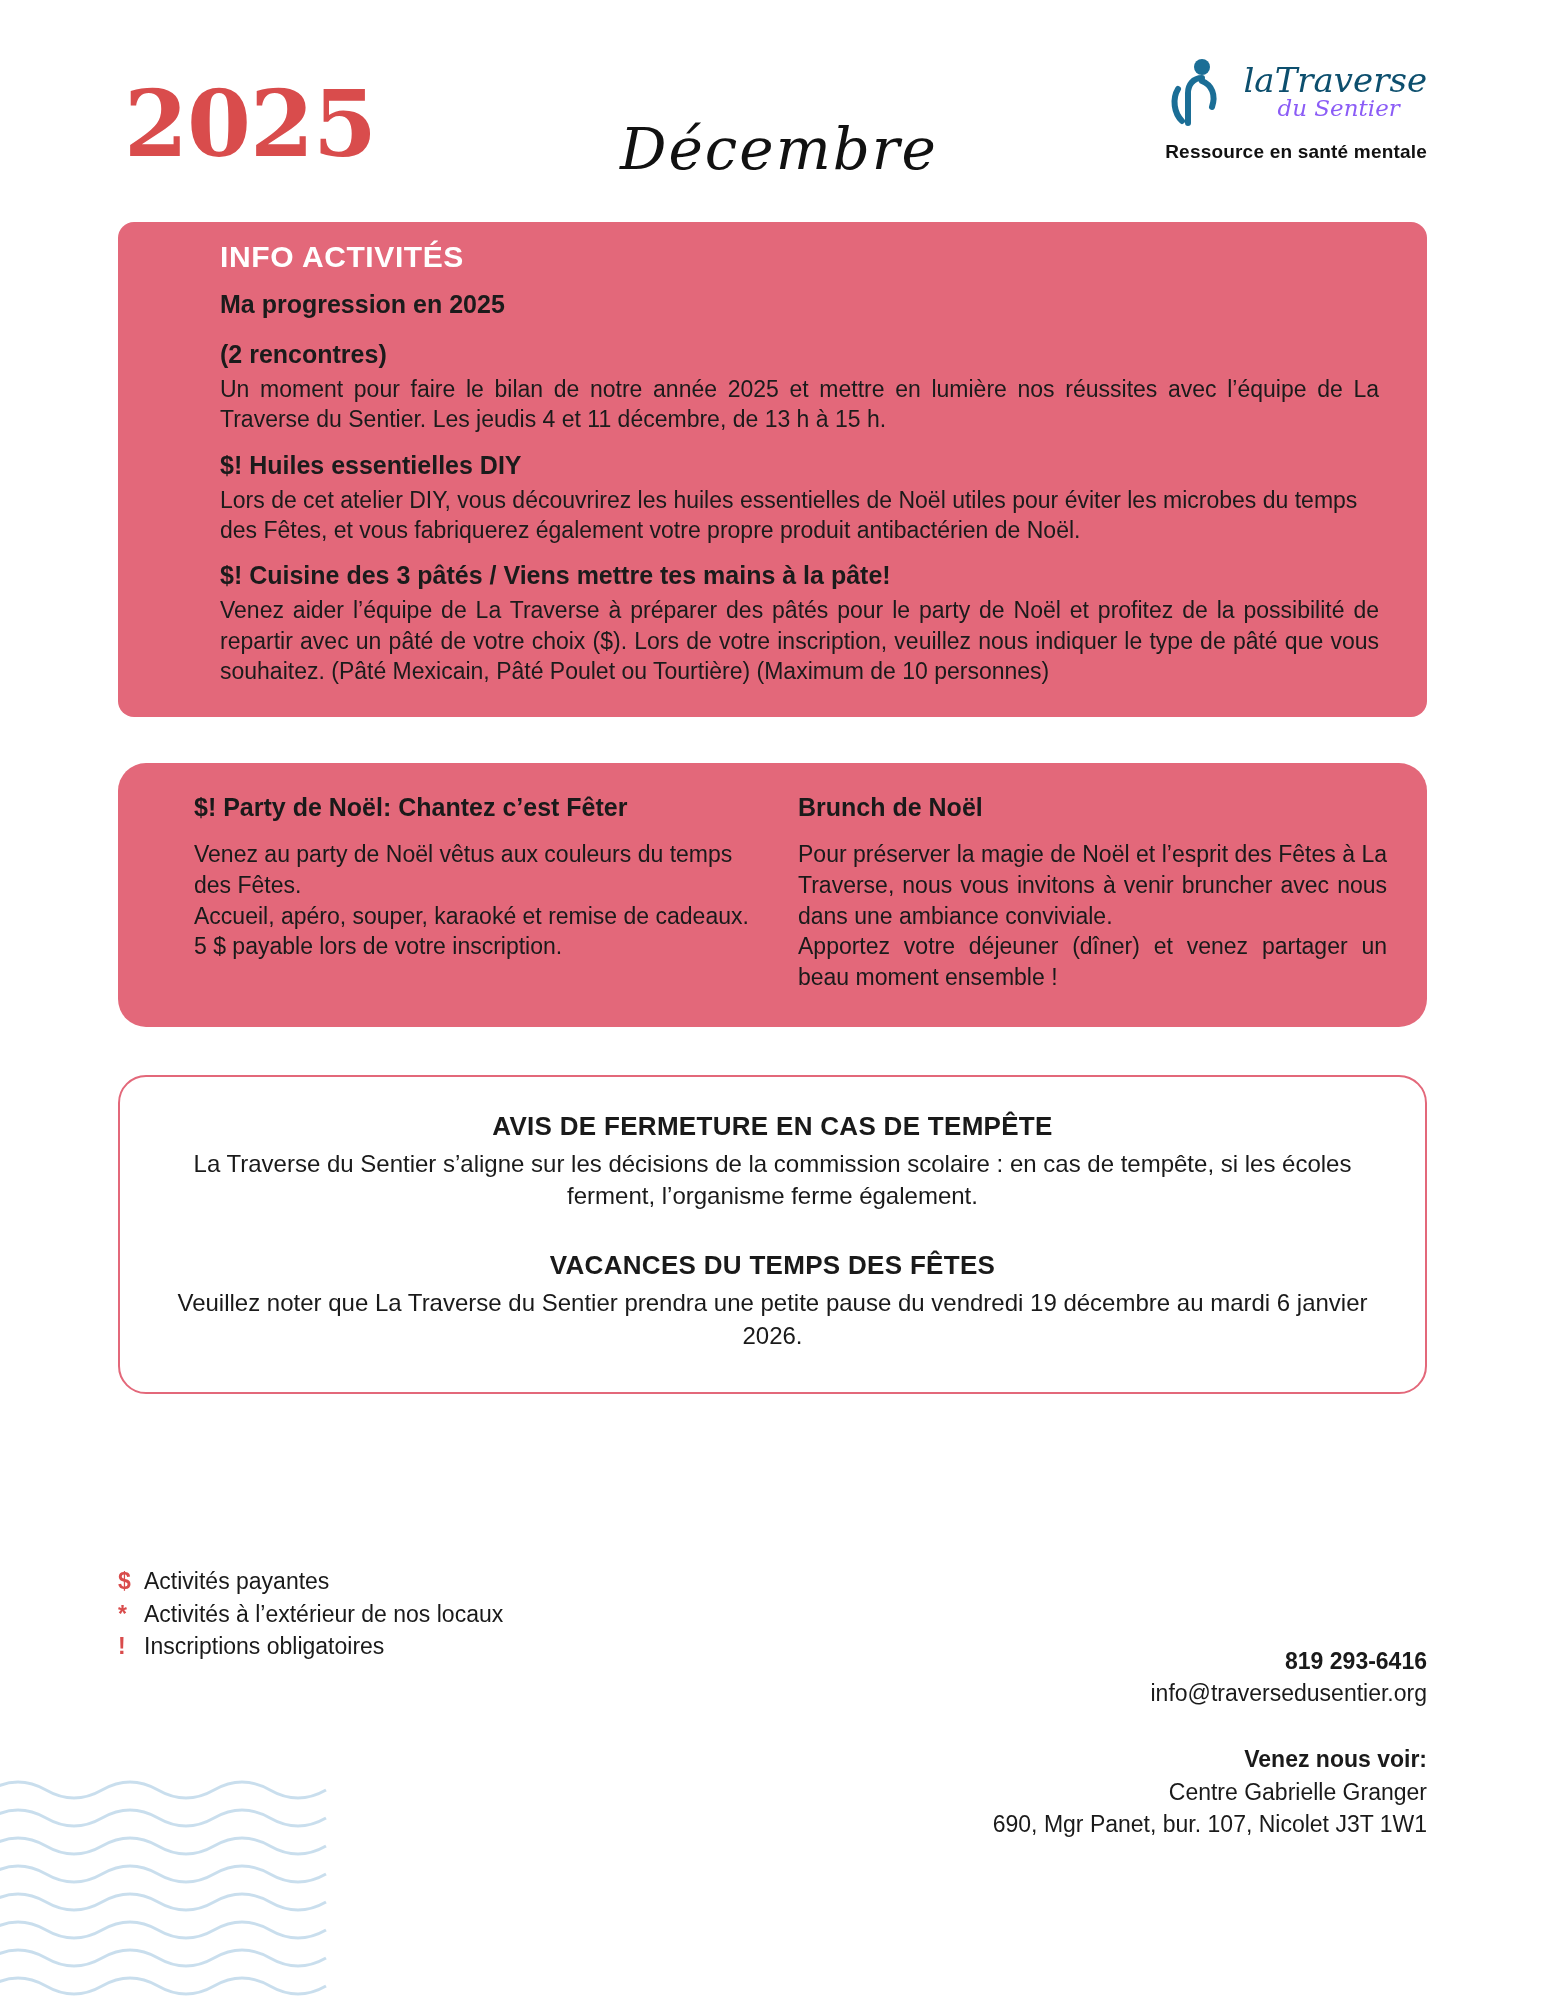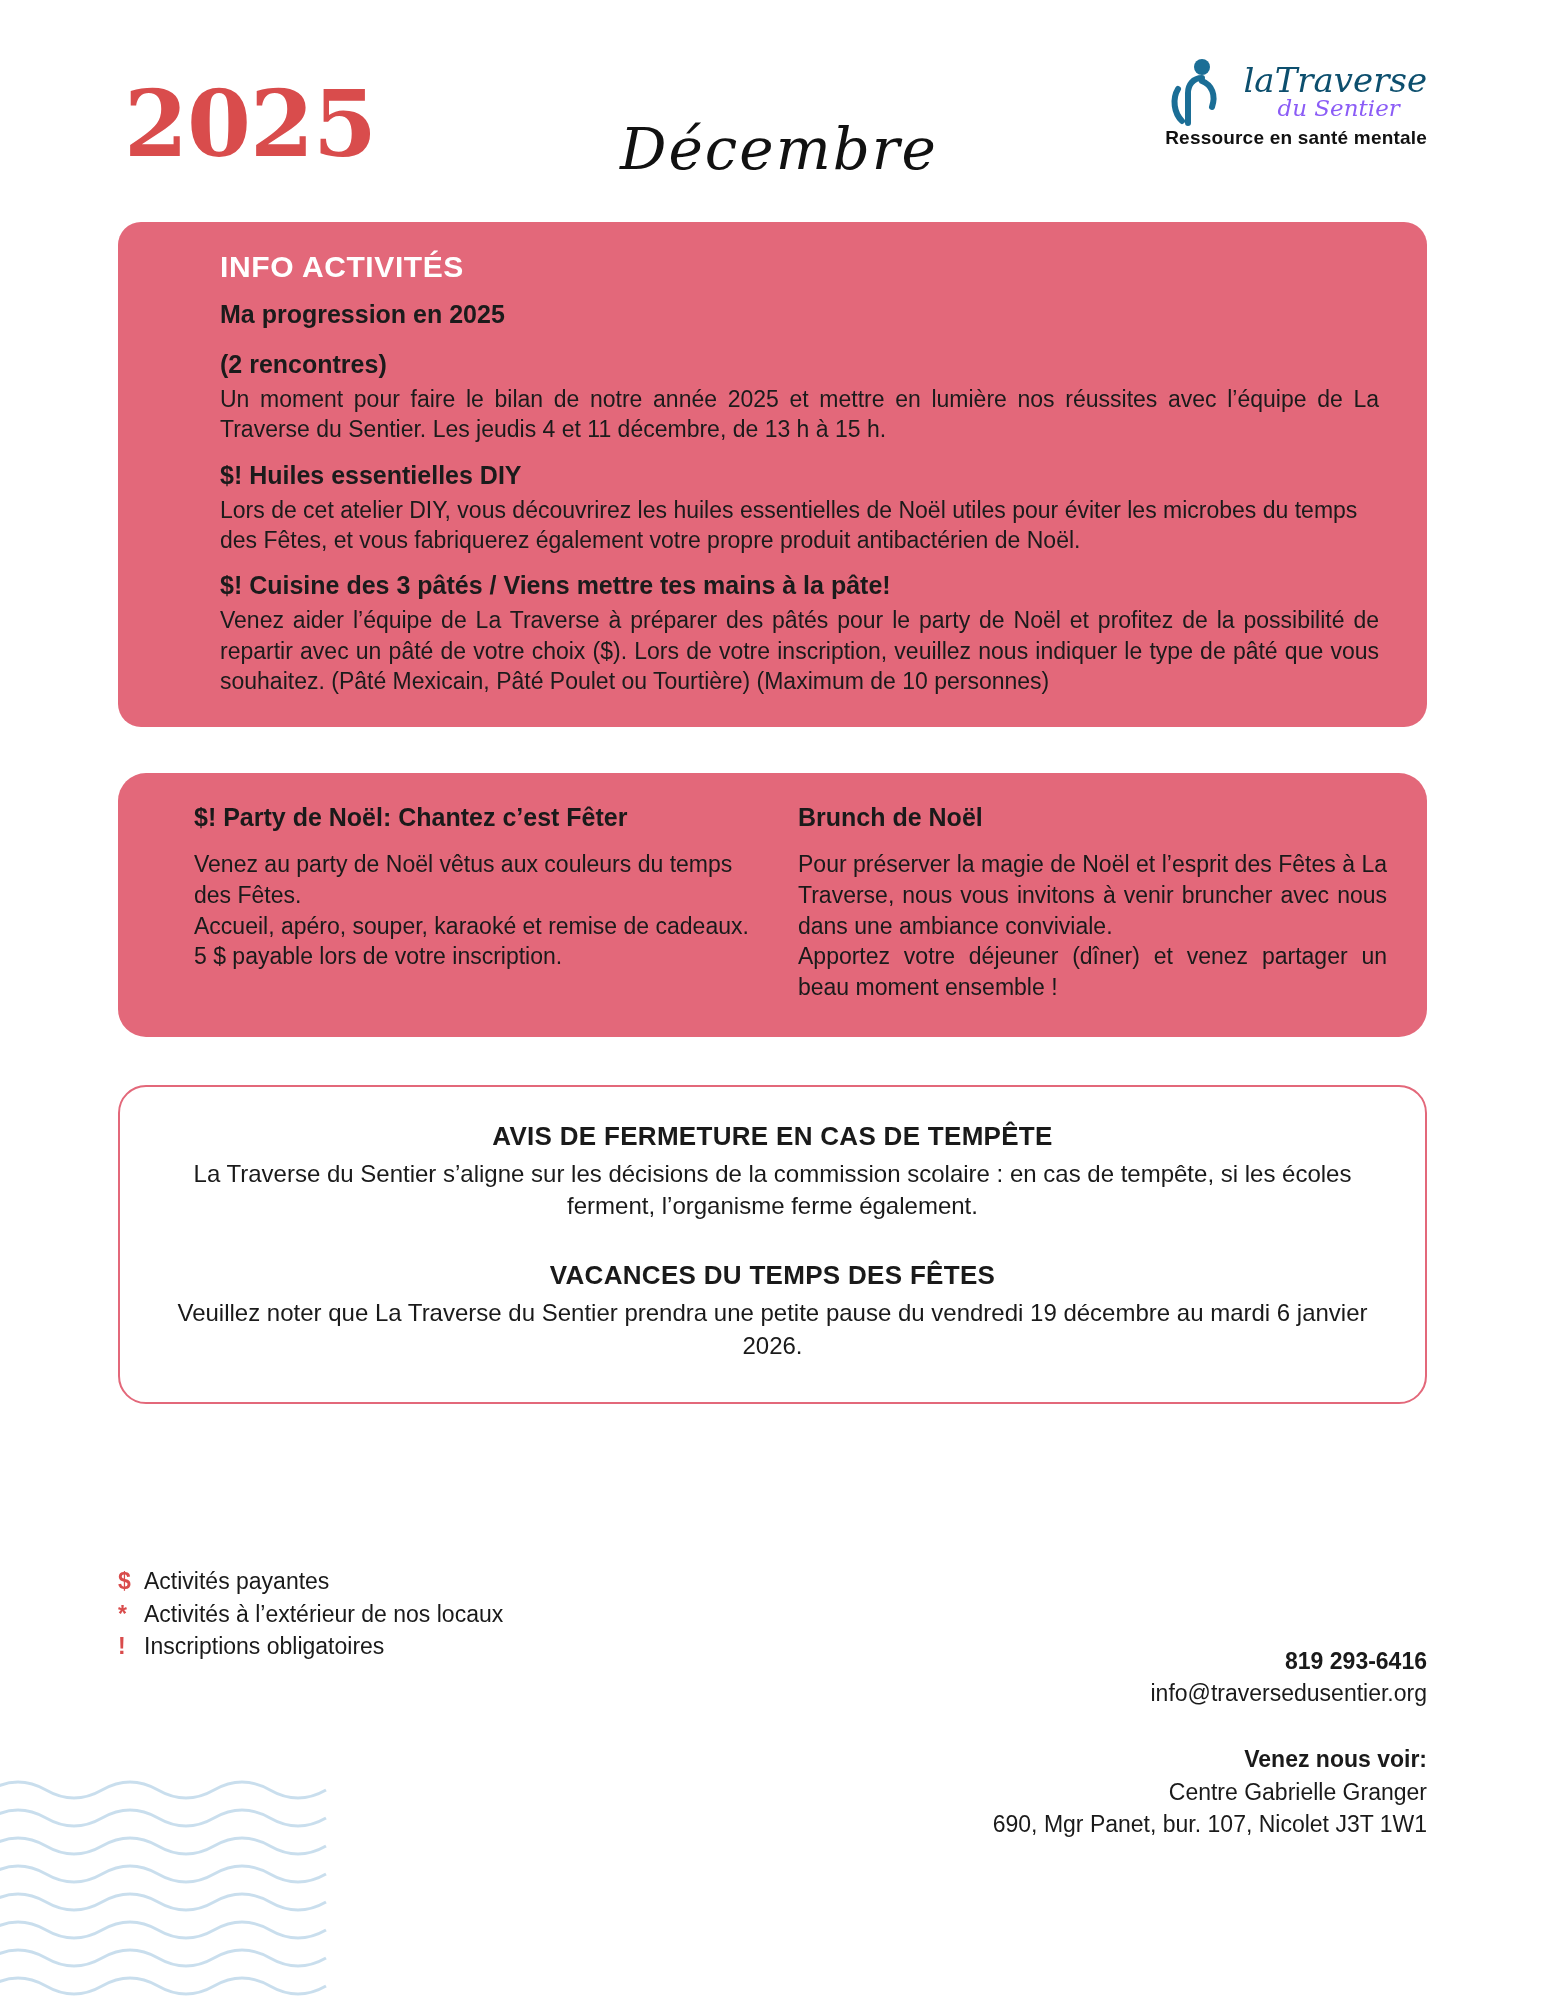--- a/index.html
+++ b/index.html
@@ -81,33 +81,34 @@
   }
   .logo-words .l2 {
     font-family: "DejaVu Serif", serif;
     font-style: italic;
     font-size: 23px;
     color: #8b5cf6;
     margin-top: 2px;
     padding-left: 34px;
   }
   .logo-tag {
+    margin-top: 14px;
     font-size: 19px;
     font-weight: bold;
     color: #111;
     letter-spacing: .2px;
   }
 
   
   .panel-main {
     position: relative;
     margin: 12px 118px 0 118px;
     background: #e3687a;
-    border-radius: 23px;
-    padding: 22px 40px 30px 40px;
+    border-radius: 16px;
+    padding: 12px 40px 30px 40px;
     color: #1b1b1b;
   }
   .panel-title {
     font-size: 30px;
     font-weight: bold;
     color: #ffffff;
     letter-spacing: .6px;
     margin: 6px 0 6px 62px;
   }
   .act {

